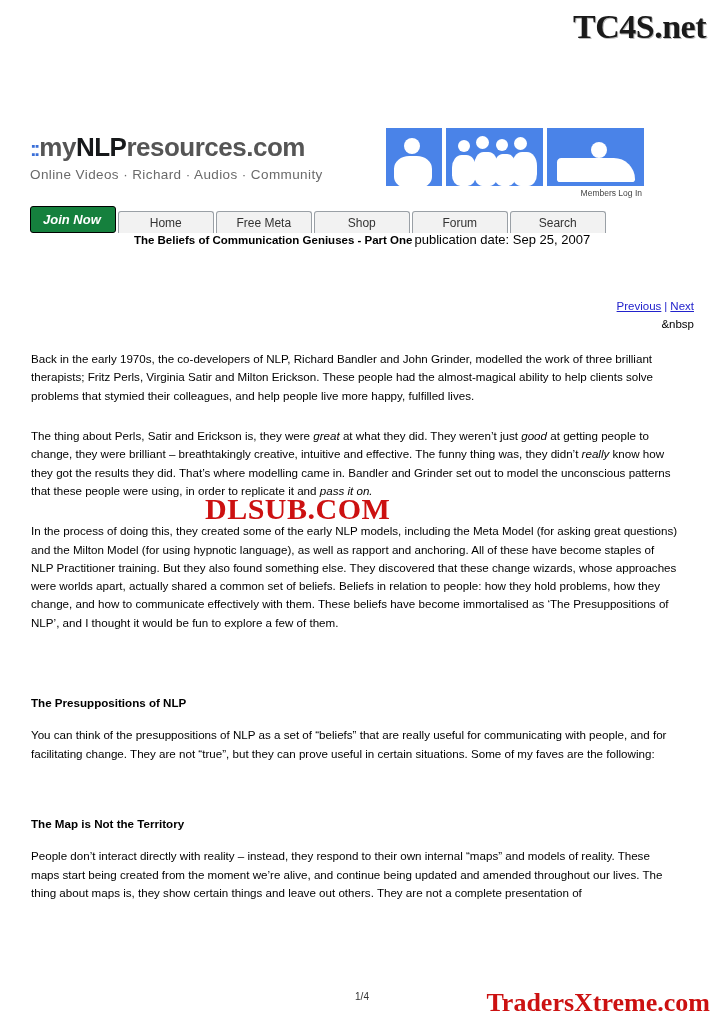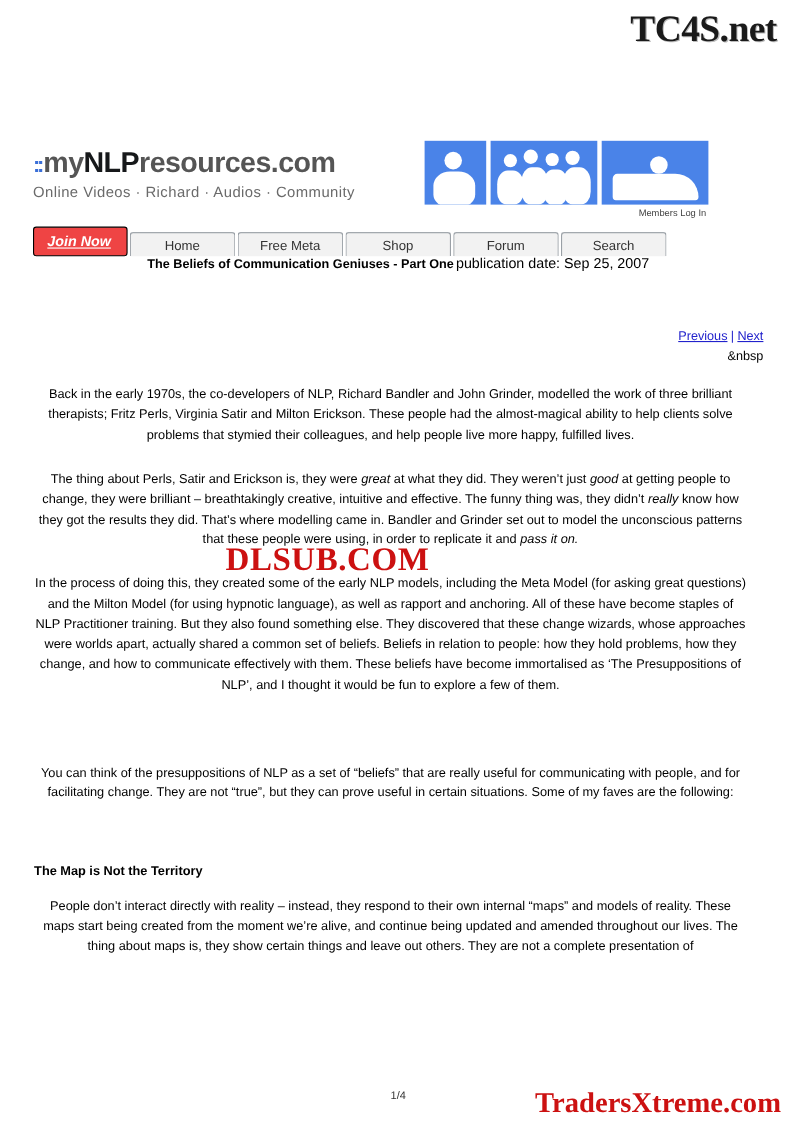--- a/index.html
+++ b/index.html
@@ -98,30 +98,29 @@
   }
 
   
   .nav-bar {
     display: flex;
     align-items: flex-end;
     margin-top: 20px;
     gap: 2px;
   }
   .join-now {
-    background: #ef4444;
+    background: #15803d;
     color: #ffffff;
     font-style: italic;
     font-weight: bold;
     font-size: 13px;
     padding: 5px 14px 5px 12px;
     border-radius: 3px;
     border: 1px solid #000;
     white-space: nowrap;
-    text-decoration: underline;
   }
   .nav-tab {
     border: 1px solid #9aa0a6;
     border-bottom: none;
     background: #f2f2f2;
     padding: 4px 0 3px 0;
     width: 94px;
     text-align: center;
     font-size: 12px;
     color: #333333;
@@ -175,21 +174,20 @@
     position: absolute;
     left: 31px;
     top: 350px;
     width: 648px;
     font-size: 11.6px;
     line-height: 1.58;
     color: #000;
   }
   .content p {
     margin: 0 0 22px 0;
-    text-align: center;
   }
   .content h3 {
     font-size: 11.6px;
     font-weight: bold;
     margin: 0 0 14px 0;
   }
   .spacer-lg { height: 40px; }
   .spacer-md { height: 30px; }
   em { font-style: italic; }
 
@@ -285,20 +283,21 @@
 
 <div class="content">
   <p>Back in the early 1970s, the co-developers of NLP, Richard Bandler and John Grinder, modelled the work of three brilliant therapists; Fritz Perls, Virginia Satir and Milton Erickson. These people had the almost-magical ability to help clients solve problems that stymied their colleagues, and help people live more happy, fulfilled lives.</p>
 
   <p><span>The thing about Perls, Satir and Erickson is, they were </span><em>great</em><span> at what they did. They weren’t just </span><em>good</em><span> at getting people to change, they were brilliant – breathtakingly creative, intuitive and effective. The funny thing was, they didn’t </span><em>really</em><span> know how they got the results they did. That’s where modelling came in. Bandler and Grinder set out to model the unconscious patterns that these people were using, in order to replicate it and </span><em>pass it on.</em></p>
 
   <p>In the process of doing this, they created some of the early NLP models, including the Meta Model (for asking great questions) and the Milton Model (for using hypnotic language), as well as rapport and anchoring. All of these have become staples of NLP Practitioner training. But they also found something else. They discovered that these change wizards, whose approaches were worlds apart, actually shared a common set of beliefs. Beliefs in relation to people: how they hold problems, how they change, and how to communicate effectively with them. These beliefs have become immortalised as ‘The Presuppositions of NLP’, and I thought it would be fun to explore a few of them.</p>
 
   <div class="spacer-lg"></div>
 
+  <h3>The Presuppositions of NLP</h3>
   <p> You can think of the presuppositions of NLP as a set of “beliefs” that are really useful for communicating with people, and for facilitating change. They are not “true”, but they can prove useful in certain situations. Some of my faves are the following:</p>
 
   <div class="spacer-md"></div>
 
   <h3>The Map is Not the Territory</h3>
   <p> People don’t interact directly with reality – instead, they respond to their own internal “maps” and models of reality. These maps start being created from the moment we’re alive, and continue being updated and amended throughout our lives. The thing about maps is, they show certain things and leave out others. They are not a complete presentation of</p>
 </div>
 
 <div class="dlsub">DLSUB.COM</div>
 

